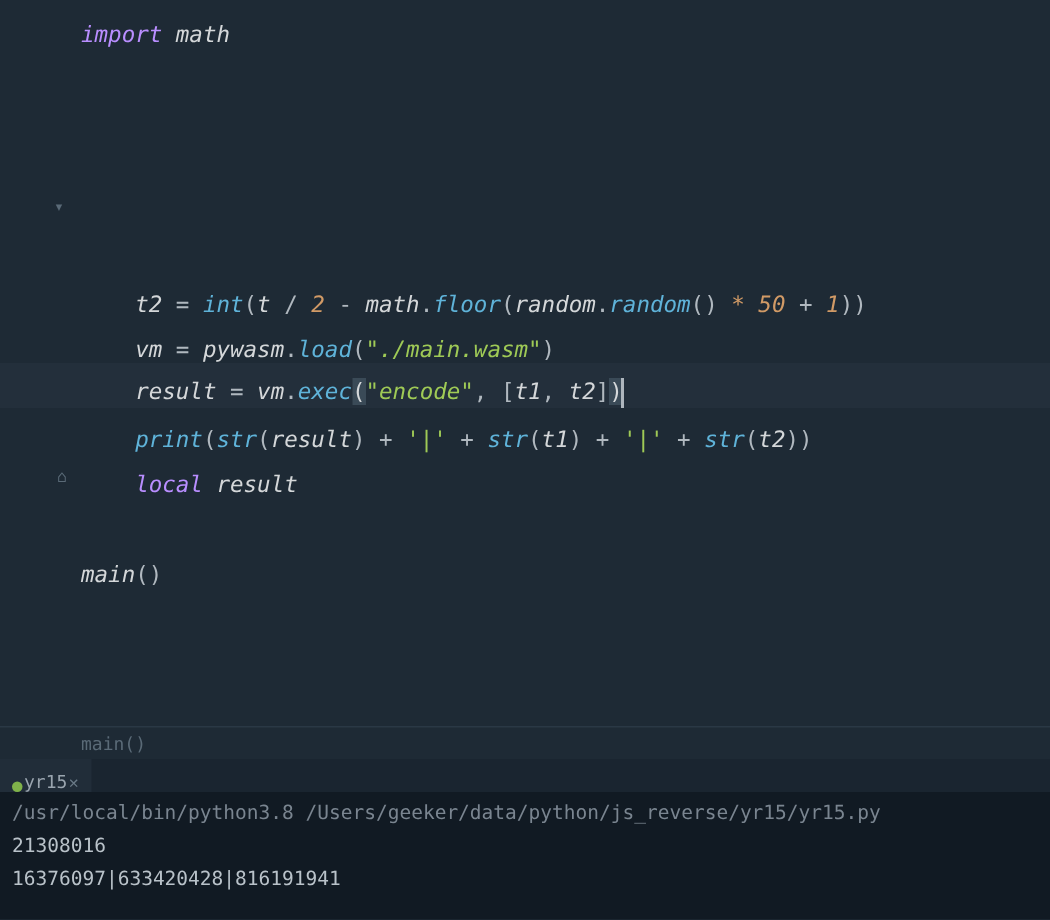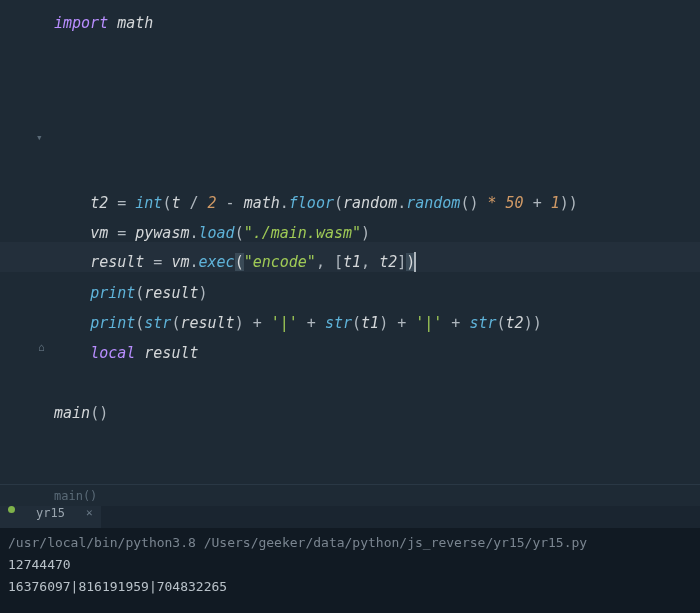--- a/index.html
+++ b/index.html
@@ -83,22 +83,22 @@
   .terminal-tabs {
     height: 22px;
     background: #1a2530;
     display: flex;
     align-items: center;
     font-style: normal;
     font-size: 12px;
   }
   .term-tab {
     display: flex;
-    align-items: flex-start;
-    gap: 21px;
+    align-items: flex-end;
+    gap: 1px;
     padding: 0 8px;
     color: #9aa5af;
     height: 100%;
     background: #212d39;
   }
   .term-dot {
     width: 7px; height: 7px; border-radius: 50%;
     background: #7fb24a;
     display: inline-block;
   }
@@ -166,24 +166,20 @@
   <div class="line">
     <div class="gutter"></div>
     <div class="code">    <span class="var">vm</span><span class="punc"> = </span><span class="var">pywasm</span><span class="punc">.</span><span class="fn-call">load</span><span class="punc">(</span><span class="str">"./main.wasm"</span><span class="punc">)</span></div>
   </div>
 
   <div class="line hi">
     <div class="gutter"></div>
     <div class="code">    <span class="var">result</span><span class="punc"> = </span><span class="var">vm</span><span class="punc">.</span><span class="fn-call">exec</span><span class="paren-hl">(</span><span class="str">"encode"</span><span class="punc">, [</span><span class="var">t1</span><span class="punc">, </span><span class="var">t2</span><span class="punc">]</span><span class="paren-hl">)</span><span class="cursor"></span></div>
   </div>
 
-  <div class="line">
-    <div class="gutter"></div>
-    <div class="code">    <span class="fn-call">print</span><span class="punc">(</span><span class="var">result</span><span class="punc">)</span></div>
-  </div>
 
   <div class="line">
     <div class="gutter"></div>
     <div class="code">    <span class="fn-call">print</span><span class="punc">(</span><span class="fn-call">str</span><span class="punc">(</span><span class="var">result</span><span class="punc">) + </span><span class="str">'|'</span><span class="punc"> + </span><span class="fn-call">str</span><span class="punc">(</span><span class="var">t1</span><span class="punc">) + </span><span class="str">'|'</span><span class="punc"> + </span><span class="fn-call">str</span><span class="punc">(</span><span class="var">t2</span><span class="punc">))</span></div>
   </div>
 
   <div class="line">
     <div class="gutter">
         <span class="lock-icon">⌂</span>
       </div>
@@ -209,15 +205,15 @@
 <div class="terminal-tabs">
   <div class="term-tab">
     <span class="term-dot"></span>
     <span>yr15</span>
     <span class="term-close">✕</span>
   </div>
 </div>
 
 <div class="terminal">
   <div class="tline term-path">/usr/local/bin/python3.8 /Users/geeker/data/python/js_reverse/yr15/yr15.py</div>
-  <div class="tline">12744470</div>
-  <div class="tline">16376097|816191959|704832265</div>
+  <div class="tline">21308016</div>
+  <div class="tline">16376097|633420428|816191941</div>
 </div>
 
 </body></html>

